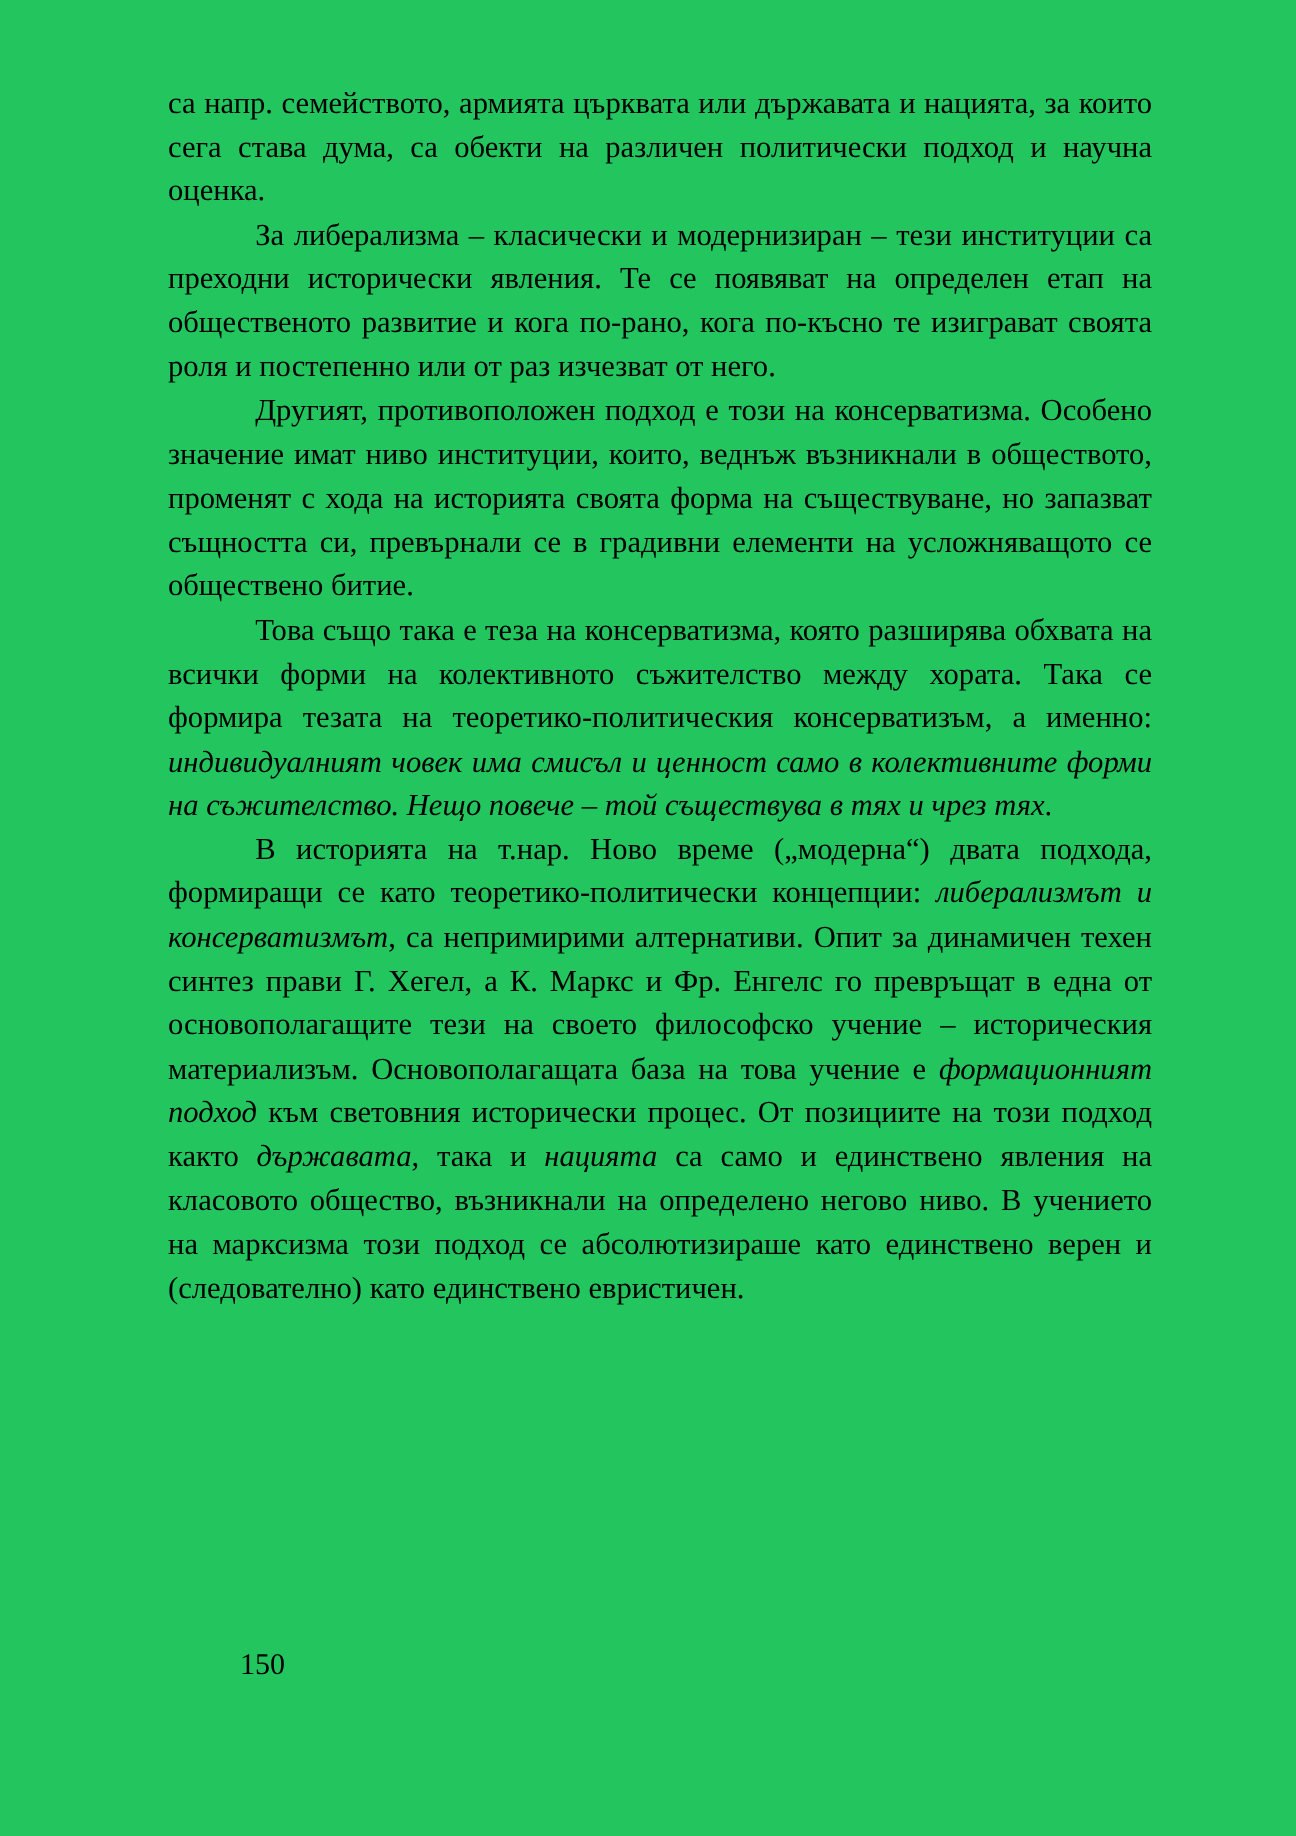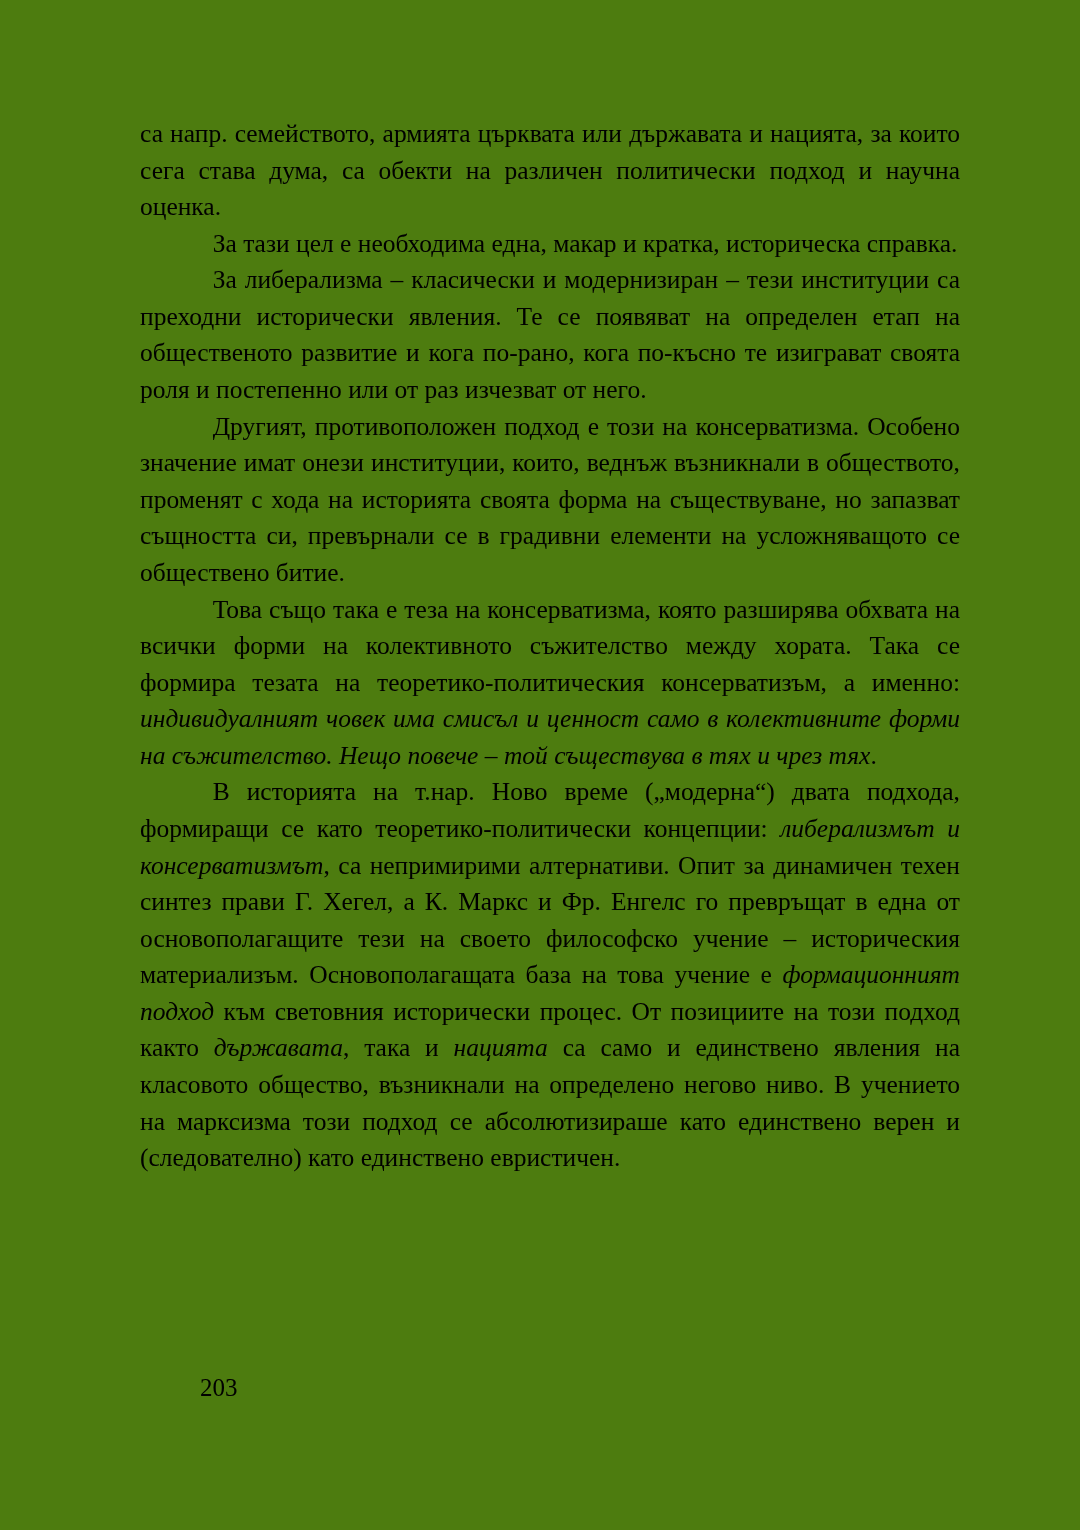--- a/index.html
+++ b/index.html
@@ -4,23 +4,23 @@
 <style>
   html, body {
     margin: 0;
     padding: 0;
     background: #ffffff;
   }
   .page {
     position: relative;
     width: 1080px;
     height: 1530px;
-    background: #4d7c0f;
+    background: #22c55e;
     box-sizing: border-box;
-    padding: 116px 120px 0 140px;
+    padding: 68px 120px 0 140px;
     font-family: "Liberation Serif", "DejaVu Serif", serif;
     color: #000000;
   }
   .body-text {
     font-size: 25.5px;
     line-height: 1.435;
     text-align: justify;
     text-justify: inter-word;
     hyphens: manual;
   }
@@ -45,38 +45,35 @@
 </head>
 <body>
 
 <div class="page">
   <div class="body-text">
 
     <p class="">
       <span>са напр. семейството, армията църквата или държавата и нацията, за които сега става дума, са обекти на различен политически подход и научна оценка.</span>
     </p>
 
-    <p class="indent">
-      <span>За тази цел е необходима една, макар и кратка, историческа справка.</span>
-    </p>
 
     <p class="indent">
       <span>За либерализма – класически и модернизиран – тези институции са преходни исторически явления. Те се появяват на определен етап на общественото развитие и кога по-рано, кога по-късно те изиграват своята роля и постепенно или от раз изчезват от него.</span>
     </p>
 
 
     <p class="indent">
-      <span>Другият, противоположен подход е този на консерватизма. Особено значение имат онези институции, които, веднъж възникнали в обществото, променят с хода на историята своята форма на съществуване, но запазват същността си, превърнали се в градивни елементи на усложняващото се обществено битие.</span>
+      <span>Другият, противоположен подход е този на консерватизма. Особено значение имат ниво институции, които, веднъж възникнали в обществото, променят с хода на историята своята форма на съществуване, но запазват същността си, превърнали се в градивни елементи на усложняващото се обществено битие.</span>
     </p>
 
 
     <p class="indent">
       <span>Това също така е теза на консерватизма, която разширява обхвата на всички форми на колективното съжителство между хората. Така се формира тезата на теоретико-политическия консерватизъм, а именно: </span><i>индивидуалният човек има смисъл и ценност само в колективните форми на съжителство. Нещо повече – той съществува в тях и чрез тях</i><span>.</span>
     </p>
 
     <p class="indent">
       <span>В историята на т.нар. Ново време („модерна“) двата подхода, формиращи се като теоретико-политически концепции: </span><i>либерализмът и консерватизмът</i><span>, са непримирими алтернативи. Опит за динамичен техен синтез прави Г. Хегел, а К. Маркс и Фр. Енгелс го превръщат в една от основополагащите тези на своето философско учение – историческия материализъм. Основополагащата база на това учение е </span><i>формационният подход</i><span> към световния исторически процес. От позициите на този подход както </span><i>държавата</i><span>, така и </span><i>нацията</i><span> са само и единствено явления на класовото общество, възникнали на определено негово ниво. В учението на марксизма този подход се абсолютизираше като единствено верен и (следователно) като единствено евристичен.</span>
     </p>
 
   </div>
 
-  <div class="page-number">203</div>
+  <div class="page-number">150</div>
 </div>
 
 </body></html>

